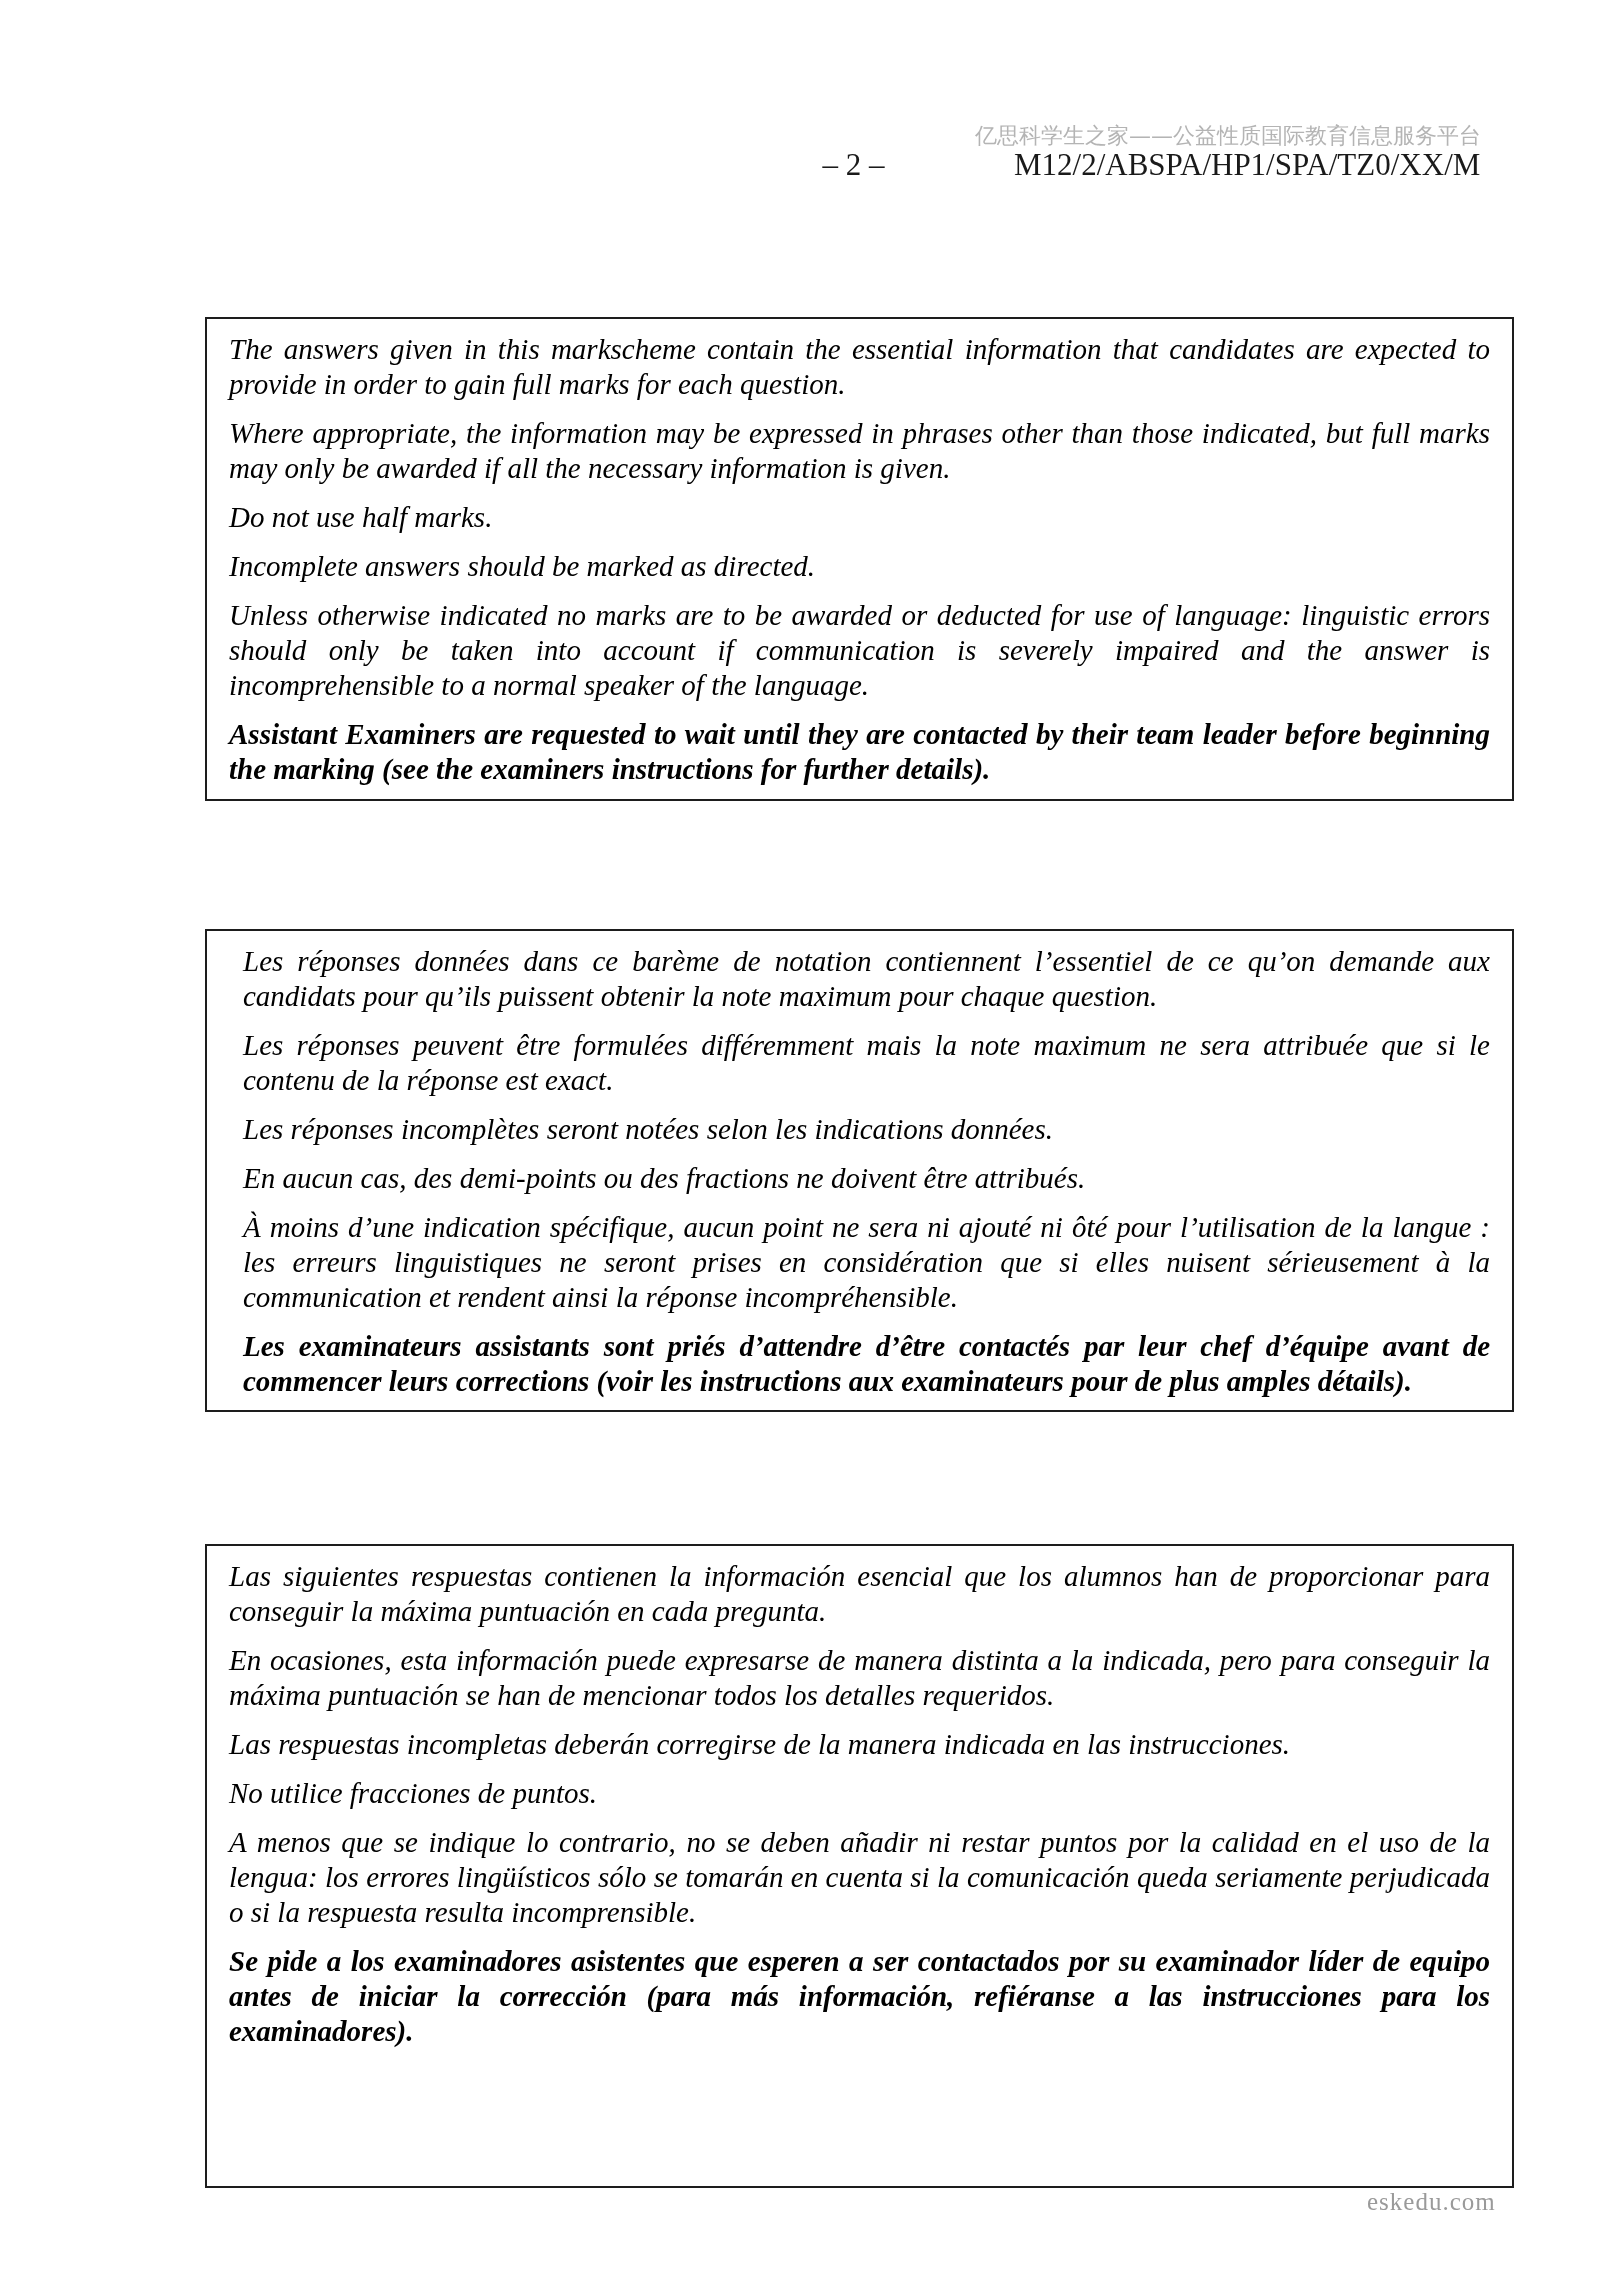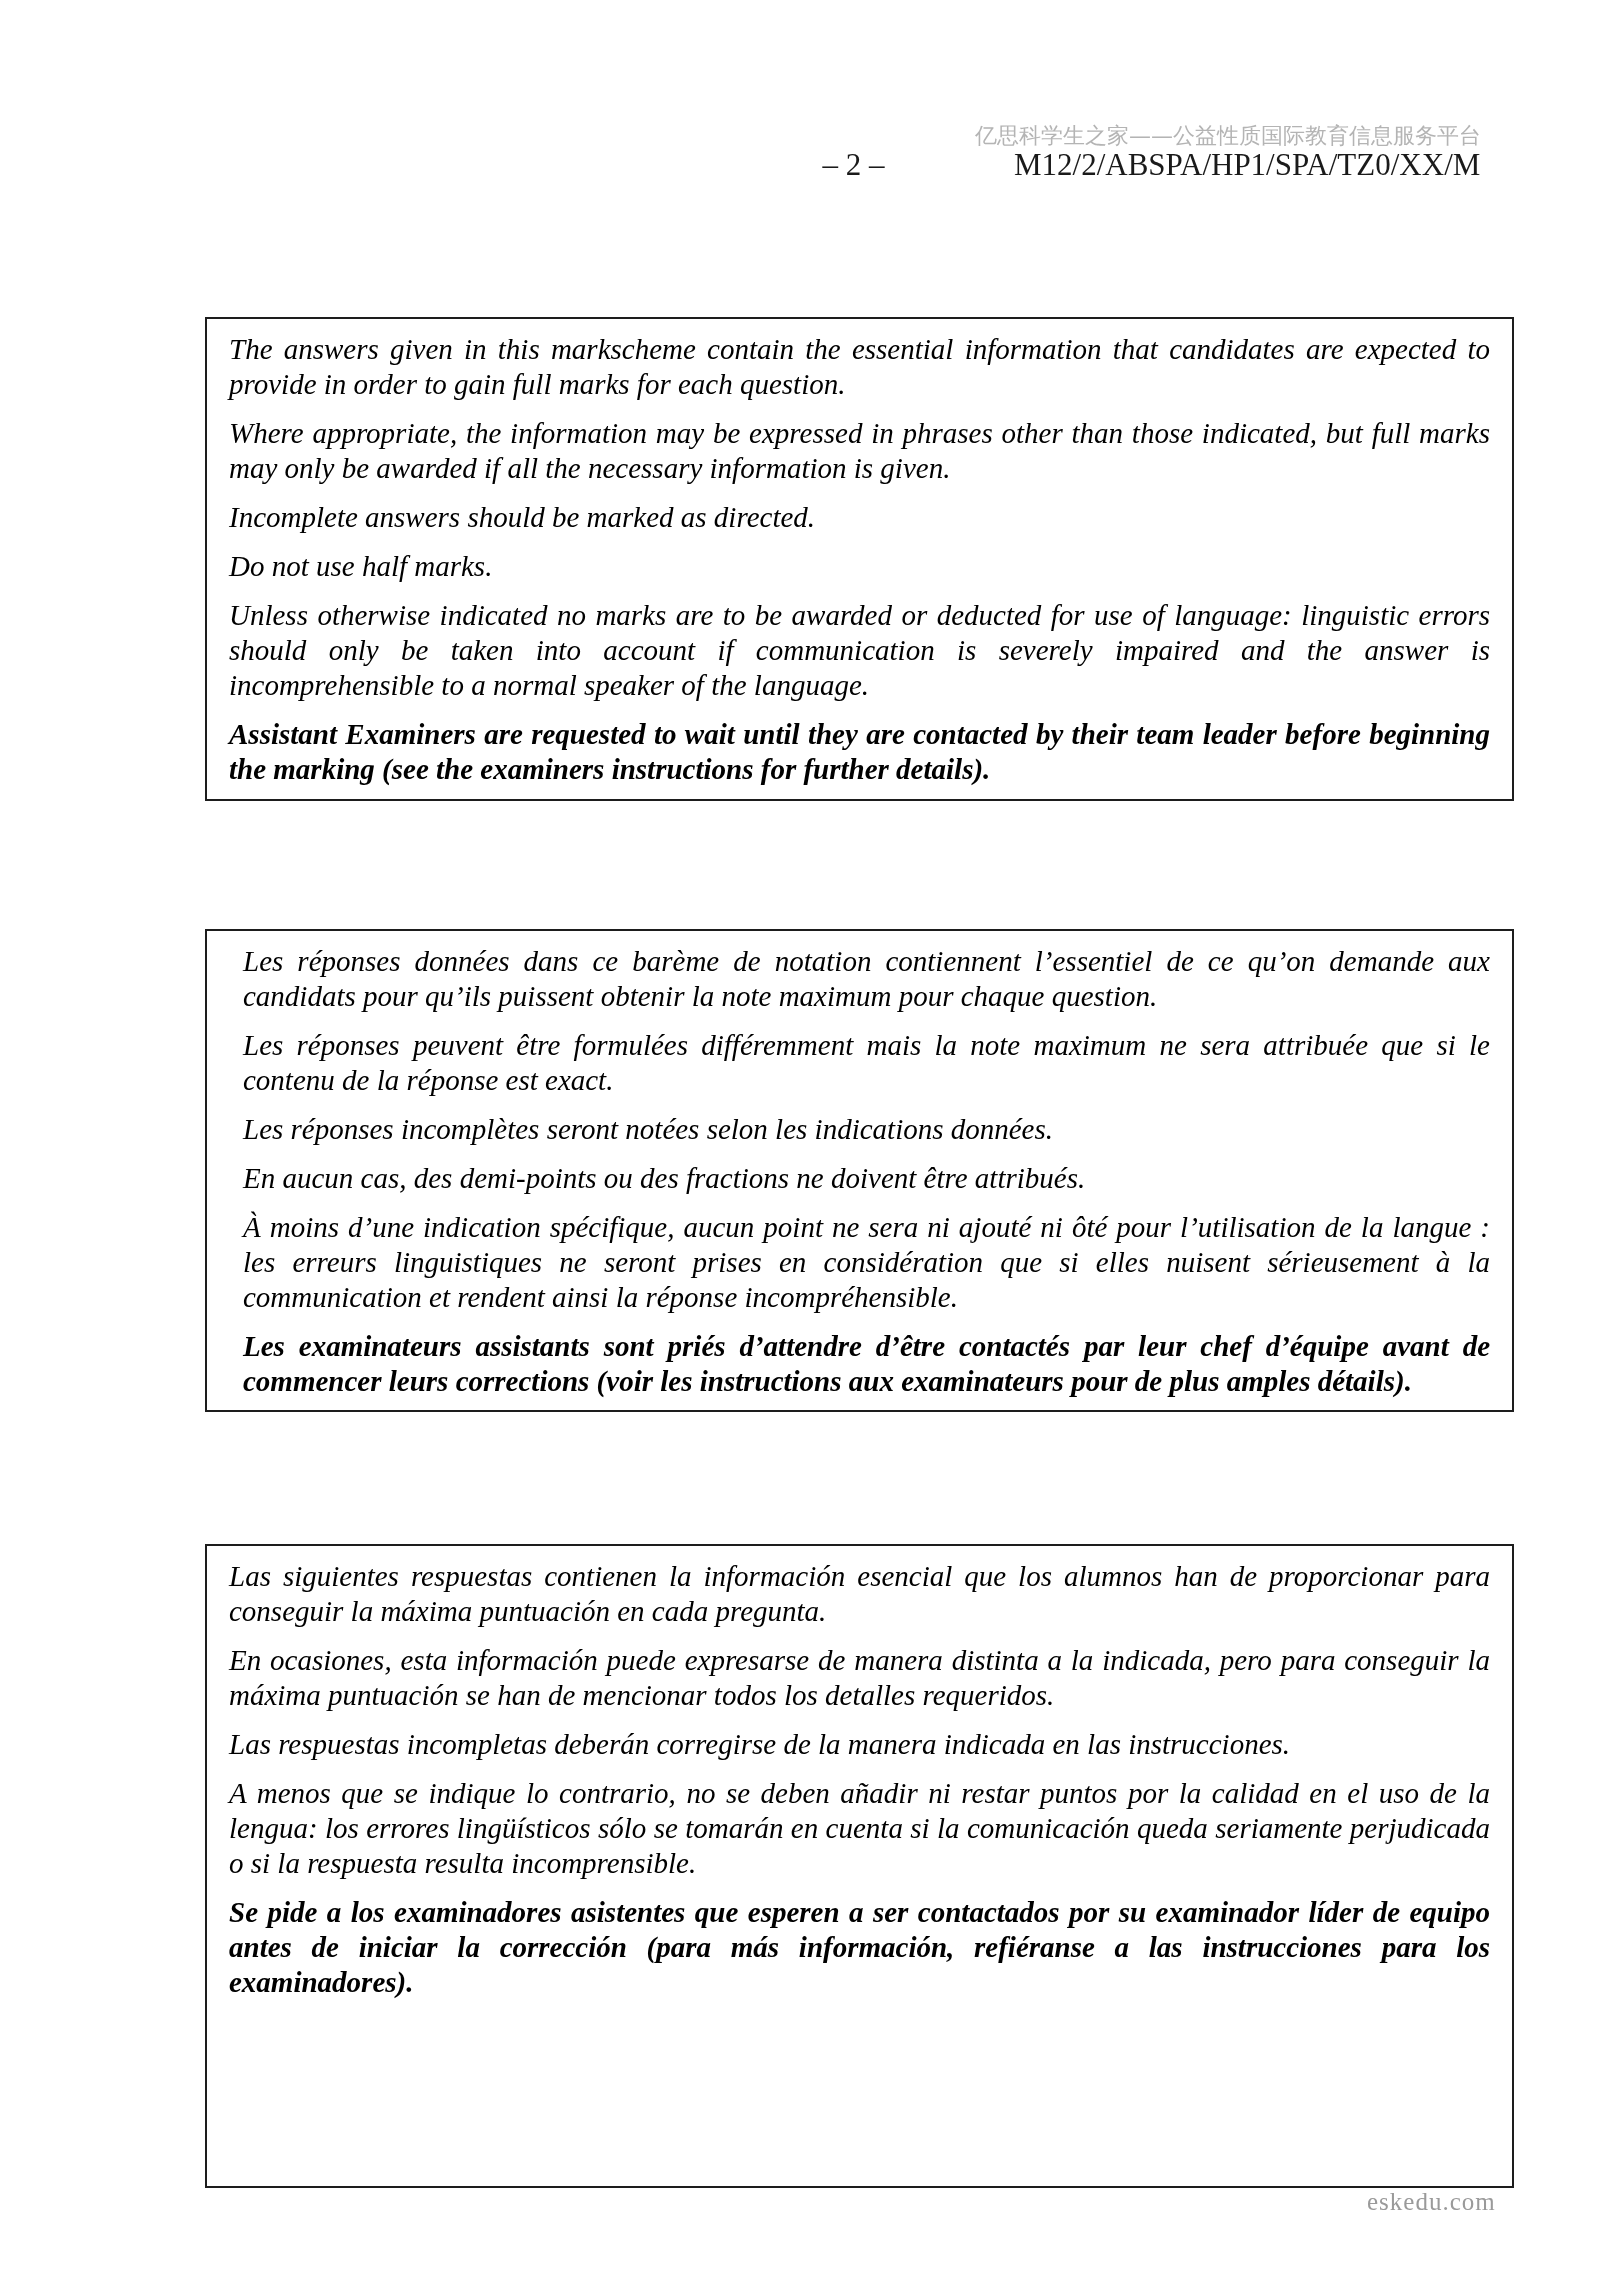--- a/index.html
+++ b/index.html
@@ -83,37 +83,38 @@
 </head>
 <body>
 
 <div class="watermark">亿思科学生之家——公益性质国际教育信息服务平台</div>
 <div class="page-number">– 2 –</div>
 <div class="paper-code">M12/2/ABSPA/HP1/SPA/TZ0/XX/M</div>
 
 <div class="notice-box box-en">
   <p>The answers given in this markscheme contain the essential information that candidates are expected to provide in order to gain full marks for each question.</p>
   <p>Where appropriate, the information may be expressed in phrases other than those indicated, but full marks may only be awarded if all the necessary information is given.</p>
+  <p>Do not use half marks.</p>
   <p>Incomplete answers should be marked as directed.</p>
-  <p>Do not use half marks.</p>
   <p>Unless otherwise indicated no marks are to be awarded or deducted for use of language: linguistic errors should only be taken into account if communication is severely impaired and the answer is incomprehensible to a normal speaker of the language.</p>
   <p class="bold">Assistant Examiners are requested to wait until they are contacted by their team leader before beginning the marking (see the examiners instructions for further details).</p>
 </div>
 
 <div class="notice-box box-fr">
   <p>Les réponses données dans ce barème de notation contiennent l’essentiel de ce qu’on demande aux candidats pour qu’ils puissent obtenir la note maximum pour chaque question.</p>
   <p>Les réponses peuvent être formulées différemment mais la note maximum ne sera attribuée que si le contenu de la réponse est exact.</p>
   <p>Les réponses incomplètes seront notées selon les indications données.</p>
   <p>En aucun cas, des demi-points ou des fractions ne doivent être attribués.</p>
   <p>À moins d’une indication spécifique, aucun point ne sera ni ajouté ni ôté pour l’utilisation de la langue : les erreurs linguistiques ne seront prises en considération que si elles nuisent sérieusement à la communication et rendent ainsi la réponse incompréhensible.</p>
   <p class="bold">Les examinateurs assistants sont priés d’attendre d’être contactés par leur chef d’équipe avant de commencer  leurs corrections (voir les instructions aux examinateurs pour de plus amples détails).</p>
 </div>
 
 <div class="notice-box box-es">
   <p>Las siguientes respuestas contienen la información esencial que los alumnos han de proporcionar para conseguir la máxima puntuación en cada pregunta.</p>
   <p>En ocasiones, esta información puede expresarse de manera distinta a la indicada, pero para conseguir la máxima puntuación se han de mencionar todos los detalles requeridos.</p>
   <p>Las respuestas incompletas deberán corregirse de la manera indicada en las instrucciones.</p>
+  <p>No utilice fracciones de puntos.</p>
   <p>A menos que se indique lo contrario, no se deben añadir ni restar puntos por la calidad en el uso de la lengua: los errores lingüísticos sólo se tomarán en cuenta si la comunicación queda seriamente perjudicada o si la respuesta resulta incomprensible.</p>
   <p class="bold">Se pide a los examinadores asistentes que esperen a ser contactados por su examinador líder de equipo antes de iniciar la corrección (para más información, refiéranse a las instrucciones para los examinadores).</p>
 </div>
 
 <div class="site-footer">eskedu.com</div>
 
 
 </body></html>

